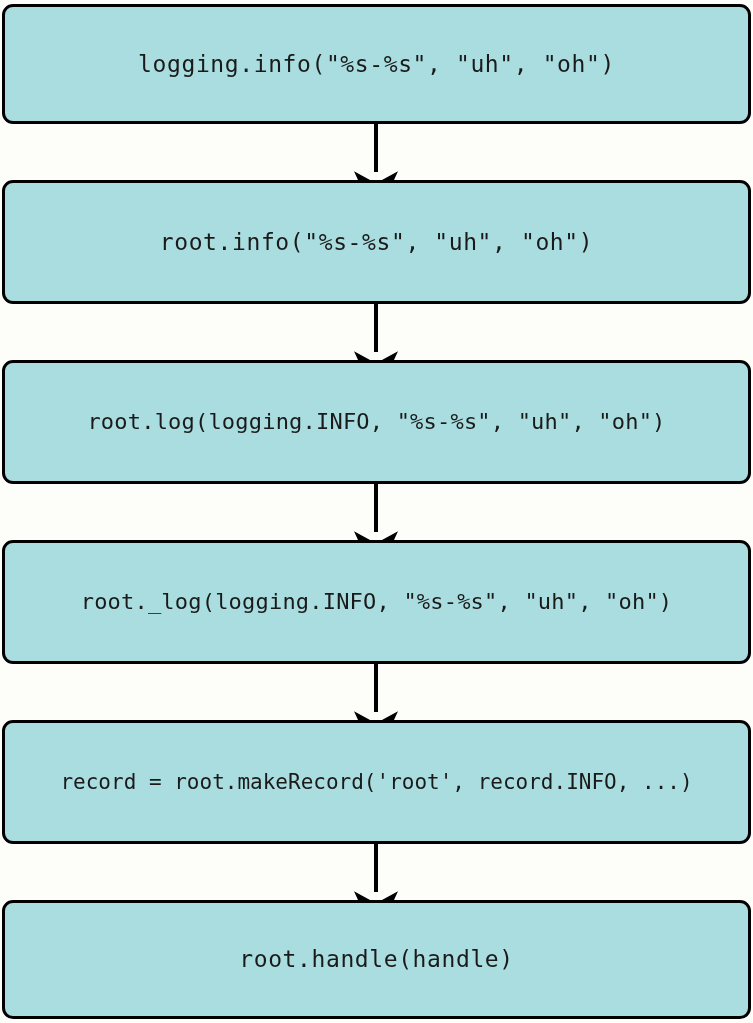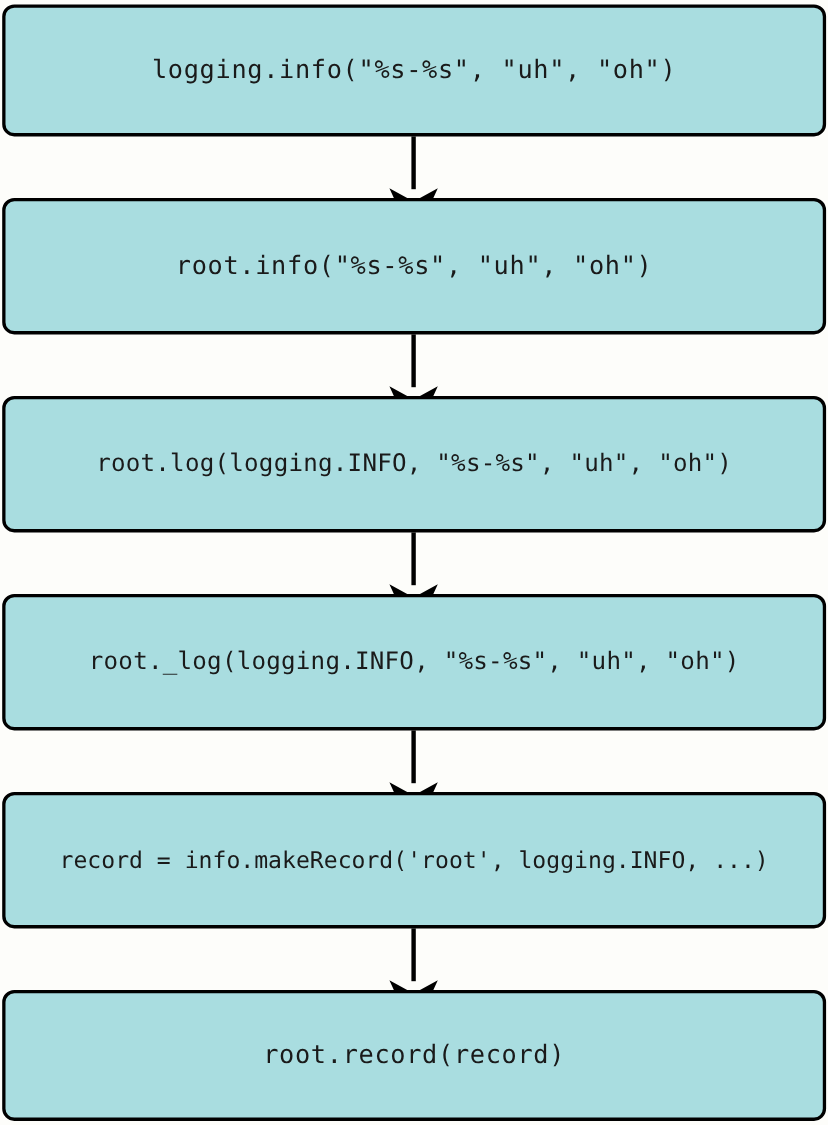--- a/index.html
+++ b/index.html
@@ -93,20 +93,20 @@
 
   <div class="node tight" id="n2" style="top:360px;height:124px;">
     <span class="node-label">root.log(logging.INFO, "%s-%s", "uh", "oh")</span>
   </div>
 
   <div class="node tight" id="n3" style="top:540px;height:124px;">
     <span class="node-label">root._log(logging.INFO, "%s-%s", "uh", "oh")</span>
   </div>
 
   <div class="node tight" id="n4" style="top:720px;height:124px;">
-    <span class="node-label" style="font-size:21px;letter-spacing:0px;">record = info.makeRecord('root', logging.INFO, ...)</span>
+    <span class="node-label" style="font-size:21px;letter-spacing:0px;">record = root.makeRecord('root', record.INFO, ...)</span>
   </div>
 
   <div class="node" id="n5" style="top:900px;height:119px;">
-    <span class="node-label">root.record(record)</span>
+    <span class="node-label">root.handle(handle)</span>
   </div>
 
 </div>
 
 </body></html>

